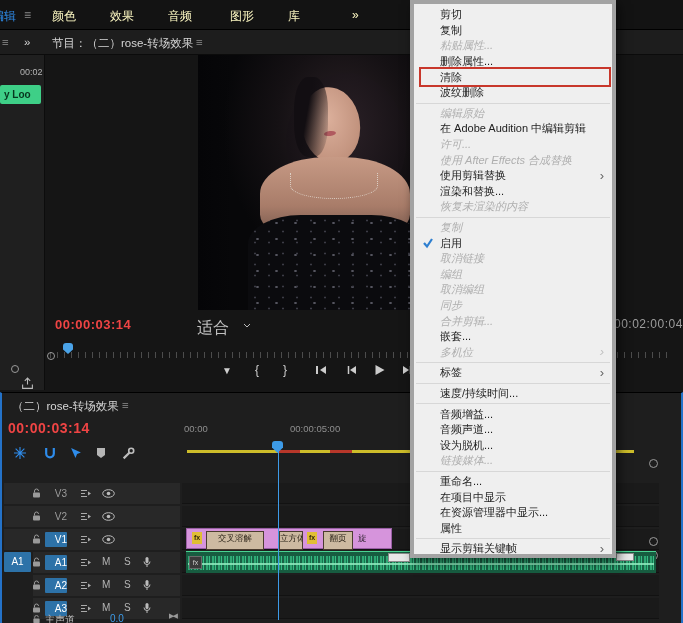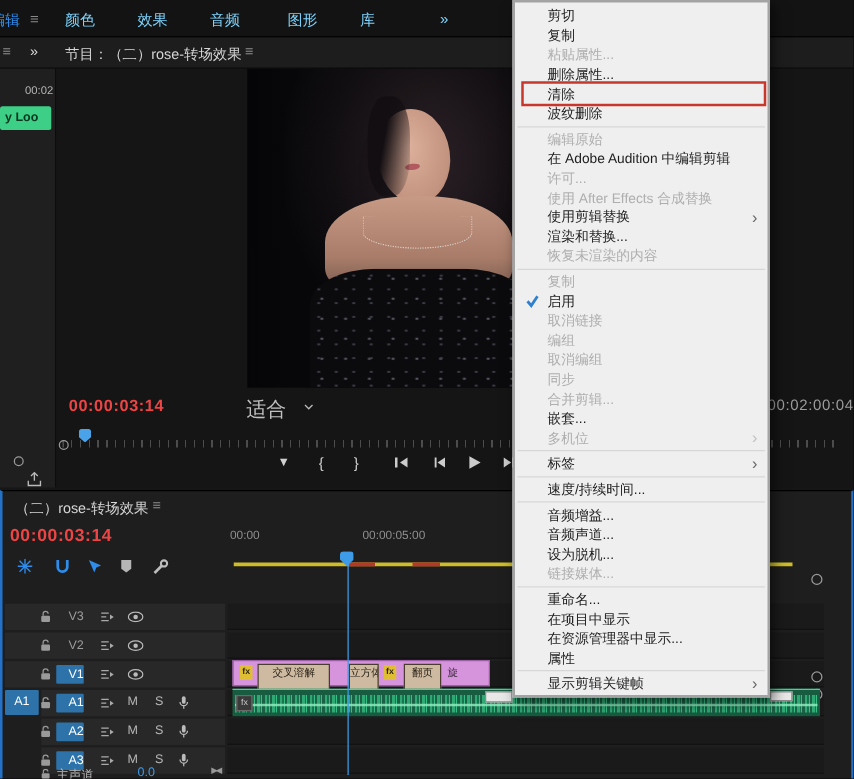--- a/index.html
+++ b/index.html
@@ -1,63 +1,63 @@
 <!DOCTYPE html>
 <html><head>
 <meta charset="utf-8">
 <style>
   html,body{margin:0;padding:0;background:#000;}
   *{box-sizing:border-box;font-family:"Liberation Sans","DejaVu Sans",sans-serif;}
   #stage{position:relative;width:683px;height:623px;background:#161616;overflow:hidden;}
   .abs{position:absolute;}
   
   #menubar{left:0;top:0;width:683px;height:30px;background:#131313;border-bottom:1px solid #000;}
-  .mb-item{position:absolute;top:8px;font-size:12px;color:#7dd3fc;}
+  .mb-item{position:absolute;top:8px;font-size:12px;color:#fef9c3;}
   #mb-active{left:-8px;color:#2e8ceb;width:28px;overflow:hidden;white-space:nowrap;}
   
   #tabrow{left:0;top:30px;width:683px;height:25px;background:#1d1d1d;border-bottom:1px solid #0b0b0b;}
   .tab-text{font-size:11.5px;color:#d6d6d6;white-space:nowrap;}
   .dimtxt{color:#8f8f8f;}
   
   #leftstrip{left:0;top:55px;width:45px;height:335px;background:#1f1f1f;border-right:1px solid #0c0c0c;}
   #green-chip{left:0;top:30px;width:41px;height:19px;background:#3ecf87;border-radius:2px;color:#07361e;font-size:10px;font-weight:bold;line-height:19px;padding-left:4px;overflow:hidden;white-space:nowrap;}
   .ring{border:1.5px solid #9a9a9a;border-radius:50%;}
   
   #monitor{left:45px;top:55px;width:638px;height:335px;background:#151515;}
   #video{left:153px;top:0px;width:234px;height:255px;background:#07070a;overflow:hidden;}
   .tc-blue{color:#ef4444;font-weight:bold;font-size:13px;letter-spacing:.5px;}
   .tc-gray{color:#9d9d9d;font-size:12px;letter-spacing:.5px;white-space:nowrap;}
   #scrub{left:5px;top:297px;width:620px;height:6px;background:repeating-linear-gradient(90deg,#4c4c4c 0 1px,transparent 1px 7px);}
   .playhead-top{width:10px;height:11px;background:#4aa3e8;border-radius:3px 3px 1px 1px;clip-path:polygon(0 0,100% 0,100% 60%,50% 100%,0 60%);}
   .transport-glyph{color:#cfcfcf;font-size:12px;}
   
-  #ctxmenu{left:410px;top:0;width:206px;height:558px;background:#efefef;border:2px solid #a3a3a3;box-shadow:3px 4px 10px rgba(0,0,0,.55);padding-top:3px;z-index:50;}
+  #ctxmenu{left:410px;top:0;width:206px;height:558px;background:#efefef;border:4px solid #a3a3a3;box-shadow:3px 4px 10px rgba(0,0,0,.55);padding-top:3px;z-index:50;}
   .mi{position:relative;height:15.6px;display:flex;align-items:center;padding:0 16px 0 26px;font-size:11px;color:#1d1d1d;white-space:nowrap;}
-  .mi.dis{color:#aeaeae;}
+  .mi.dis{color:#aeaeae;font-style:italic;}
   .mi .sub{position:absolute;right:8px;top:0;font-size:13px;line-height:15px;color:#666;}
   .mi.dis .sub{color:#c0c0c0;}
   .msep{height:5px;position:relative;}
   .msep::after{content:"";position:absolute;left:2px;right:2px;top:2px;border-top:1px solid #d7d7d7;}
   .hlbox{position:absolute;left:5px;right:1px;top:-2px;bottom:-2px;border:2px solid #c8372b;pointer-events:none;}
   .chk{position:absolute;left:8px;top:2px;}
   
   #timeline{left:0;top:392px;width:683px;height:231px;background:#1e1e1e;border-top:1px solid #000;border-left:2px solid #2472c8;border-right:2px solid #2472c8;}
   #ruler-labels{font-size:9.5px;color:#8f8f8f;}
   #renderbar{left:185px;top:57px;height:3px;width:447px;background:#cdbd2a;}
   .red-seg{position:absolute;top:0;height:3px;background:#b8372a;}
   #tl-playhead-line{left:276px;top:51px;width:1px;height:176px;background:#3d9be8;z-index:5;}
   #tl-playhead-head{left:270px;top:48px;width:11px;height:12px;background:#3d9be8;border-radius:3px 3px 0 0;clip-path:polygon(0 0,100% 0,100% 55%,50% 100%,0 55%);z-index:6;}
   .trow{position:absolute;left:2px;width:176px;height:21px;background:#282828;}
   .tlabel{position:absolute;left:41px;top:3px;width:22px;height:15px;font-size:10px;color:#9c9c9c;text-align:right;line-height:15px;}
   .tlabel.tgt{background:#2d72a8;color:#fff;border-radius:1px;}
   .ms-letter{position:absolute;top:4px;font-size:10px;color:#b5b5b5;}
   .content-row{position:absolute;left:180px;right:22px;height:21px;background:#1a1a1a;border-bottom:1px solid #121212;}
   #v1clip{left:184px;top:135px;width:206px;height:21px;background:#d694dc;border:1px solid #9a5fa5;z-index:4;}
   .fxchip{position:absolute;top:3px;width:10px;height:12px;background:#e0be34;color:#33280a;font-size:7px;line-height:12px;text-align:center;font-weight:bold;}
-  .transbox{position:absolute;top:2px;height:33px;background:#cdbaa1;border:1px solid #4a3c2e;color:#241d12;font-size:8.5px;line-height:13px;text-align:center;overflow:hidden;white-space:nowrap;}
+  .transbox{position:absolute;top:2px;height:19px;background:#cdbaa1;border:1px solid #4a3c2e;color:#241d12;font-size:8.5px;line-height:13px;text-align:center;overflow:hidden;white-space:nowrap;}
   #a1clip{left:184px;top:158px;width:470px;height:22px;background:#175c40;border-top:1px solid #4ad392;z-index:4;}
   #a1wave{position:absolute;left:2px;right:2px;top:4px;height:14px;background:repeating-linear-gradient(90deg,#2fa874 0 2px,#17744e 2px 3px,#38bd85 3px 4px,#1a6045 4px 6px);}
   #a1line{position:absolute;left:2px;right:2px;top:11px;height:2px;background:#8fe9bd;opacity:.85;}
   .badge-light{position:absolute;background:#e8e8e8;border:1px solid #8a8a8a;}
   .vid-part{position:absolute;}
 </style>
 </head>
 <body>
 
 <div id="stage">

